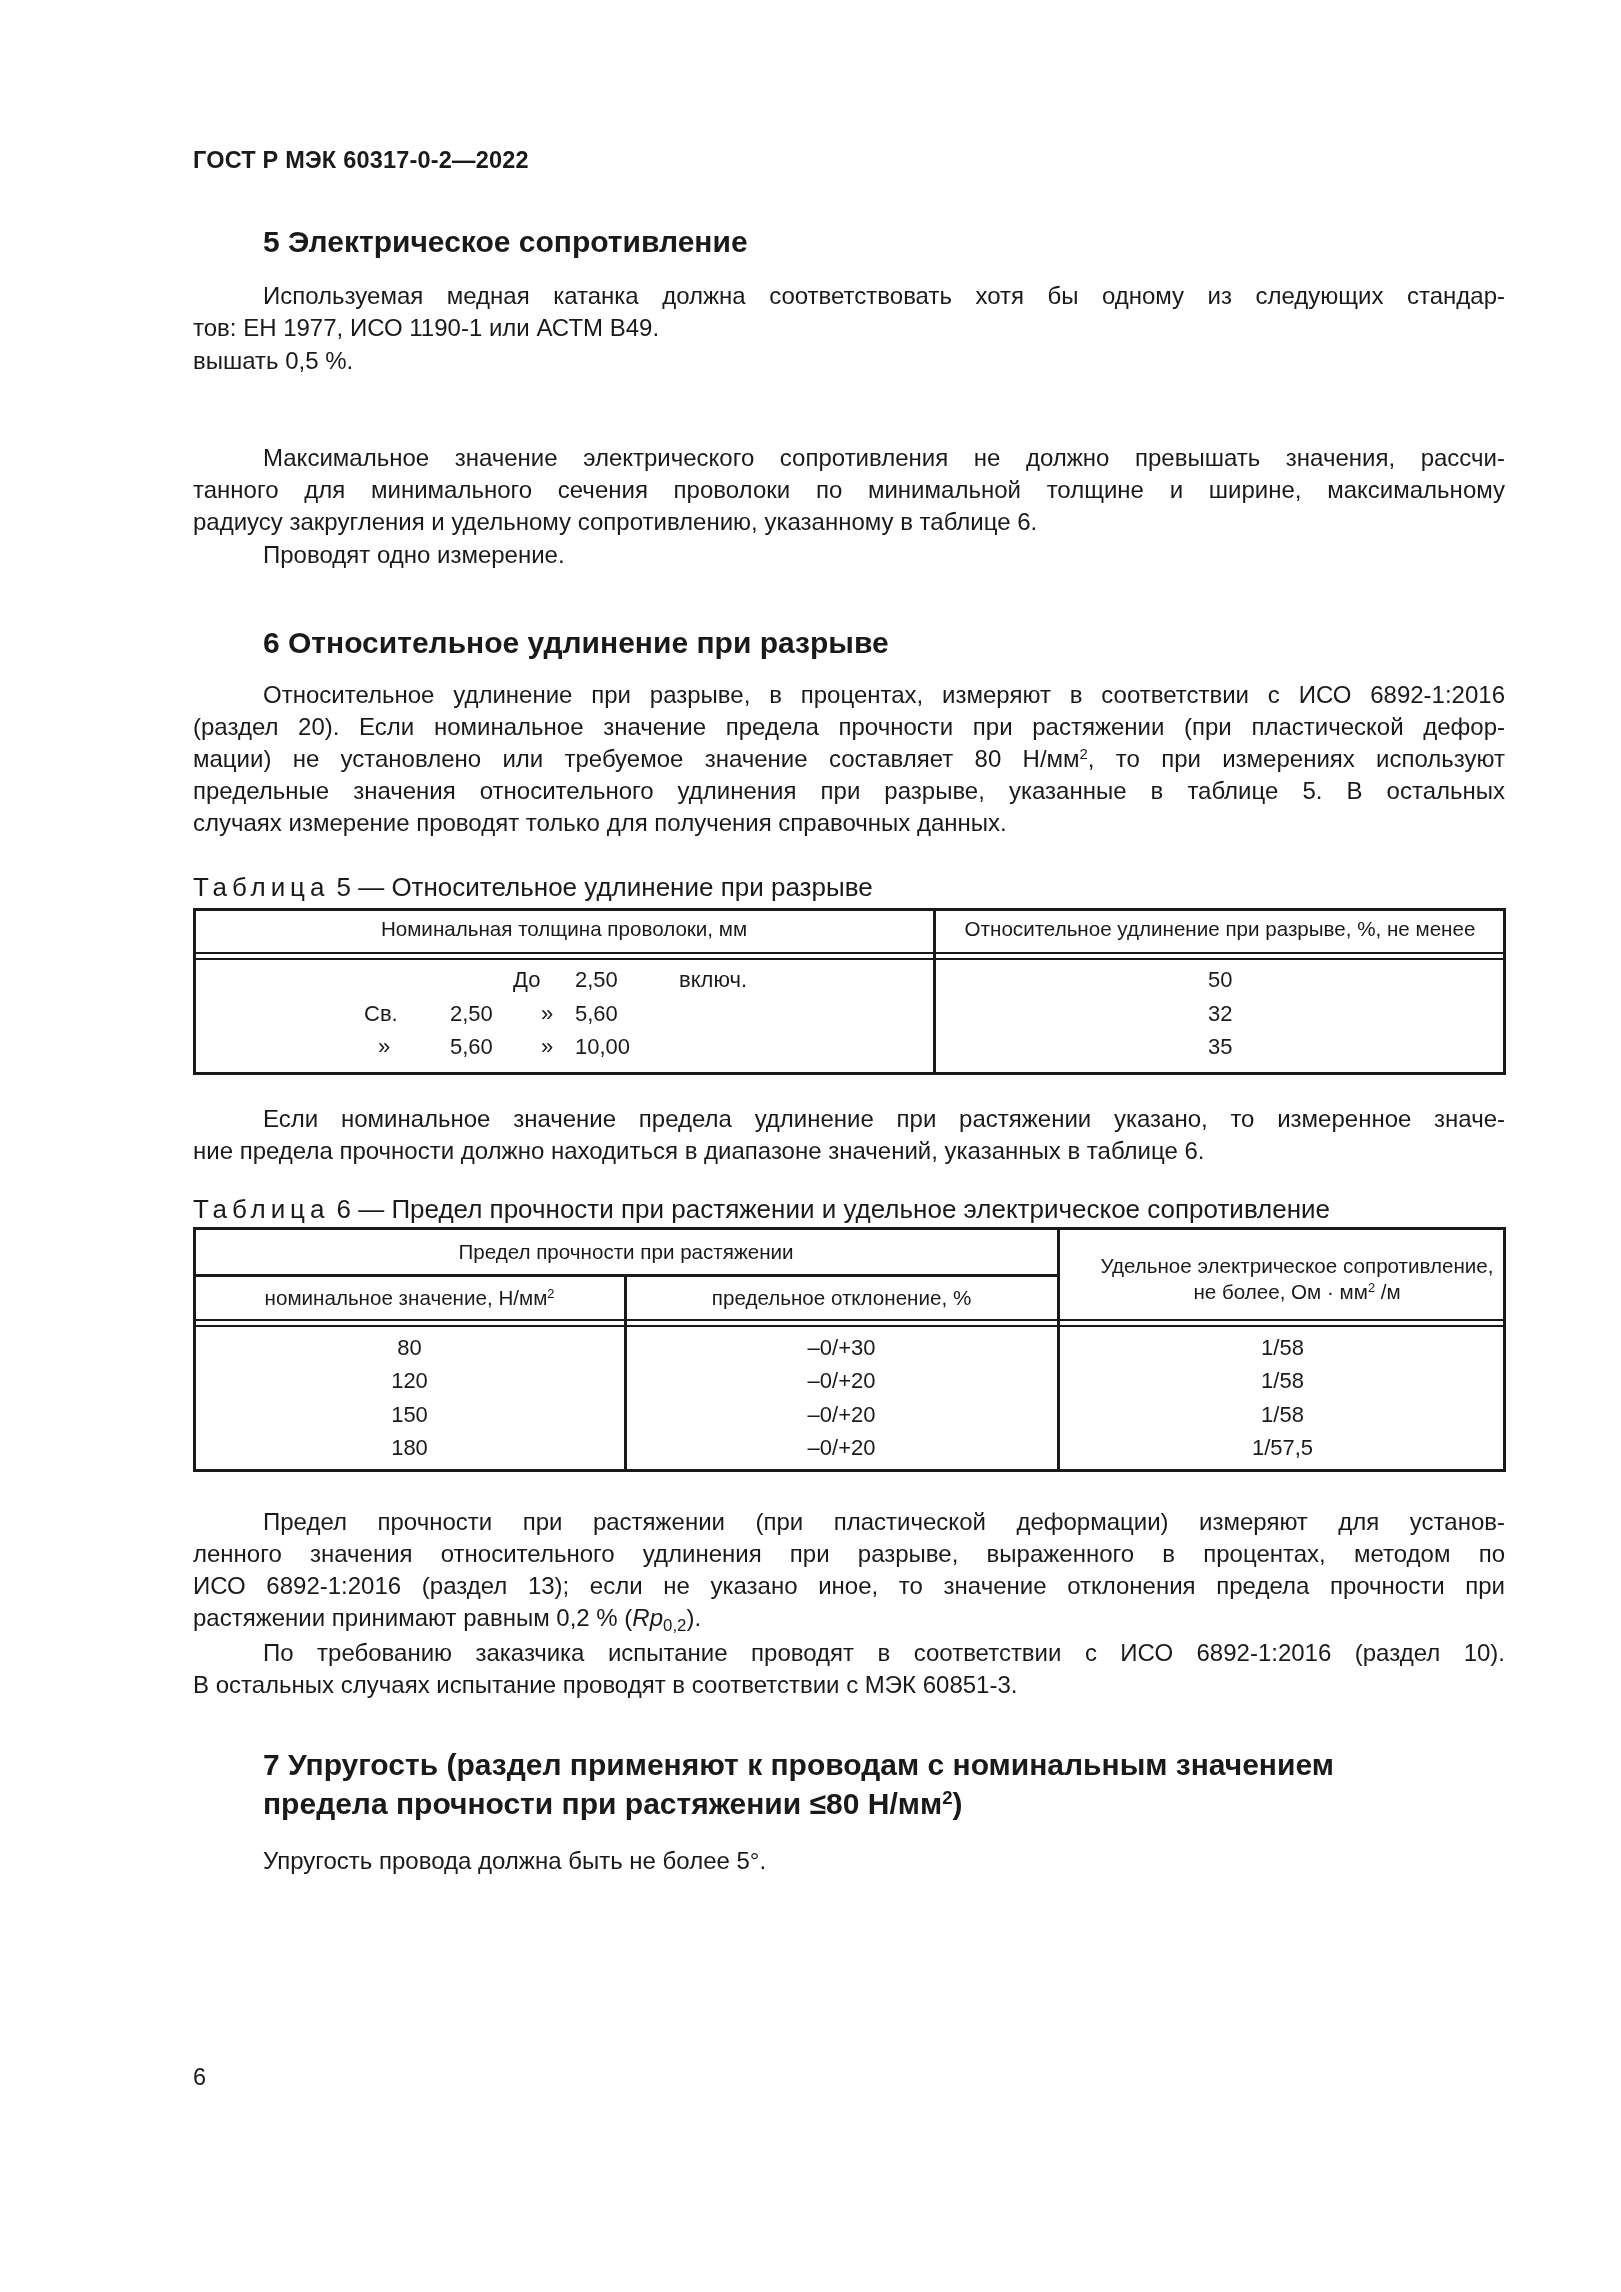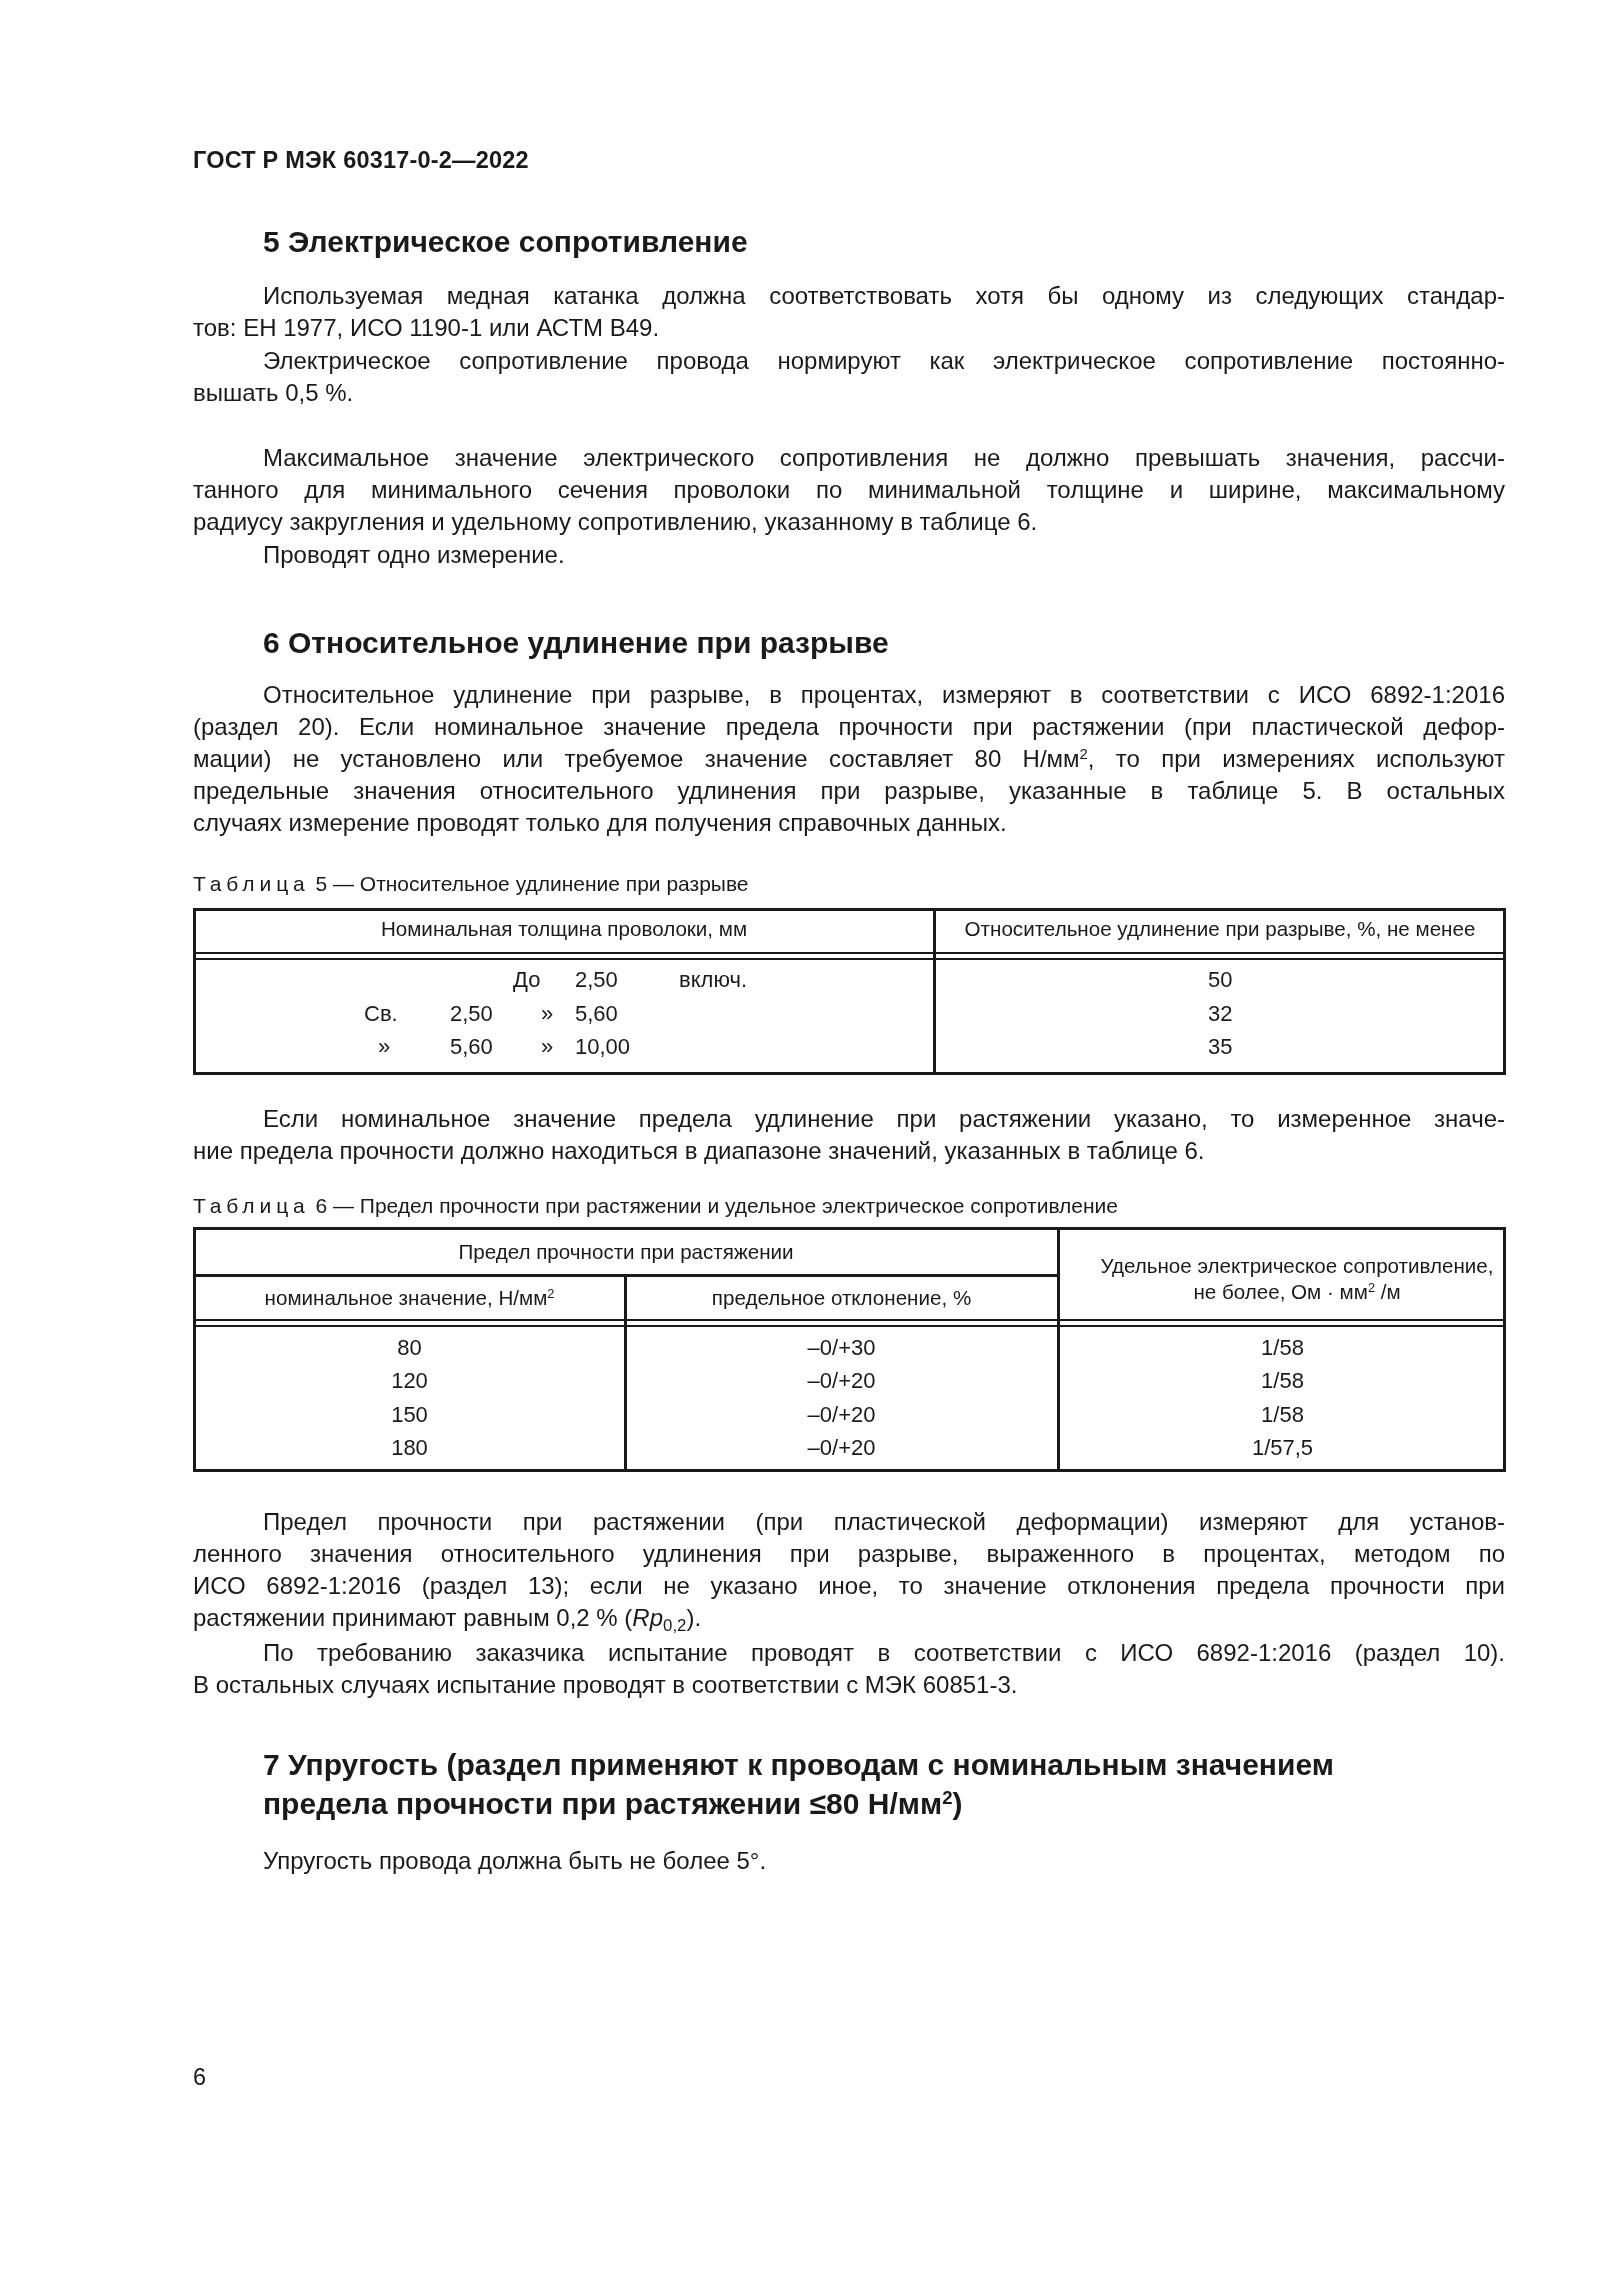--- a/index.html
+++ b/index.html
@@ -3,21 +3,21 @@
 <meta charset="utf-8">
 <style>
   html, body { margin: 0; padding: 0; background: #ffffff; }
   body { width: 1621px; height: 2293px; position: relative; overflow: hidden;
          font-family: "Liberation Sans", sans-serif; color: #1a1a1a; }
   .abs { position: absolute; }
   .doc-header { left: 193px; top: 147px; font-size: 23.5px; font-weight: bold; letter-spacing: 0.2px; }
   .h { font-weight: bold; font-size: 30px; left: 263px; width: 1243px; line-height: 39px; }
   .p { left: 193px; width: 1312px; font-size: 24px; line-height: 32px; text-align: justify; margin: 0; }
   .p .ind { display: inline-block; width: 70px; }
-  .cap { left: 193px; font-size: 21px; }
+  .cap { left: 193px; font-size: 26px; }
   .cap .sp { letter-spacing: 4.9px; }
   sup { font-size: 0.62em; vertical-align: 0.55em; line-height: 0; }
   sub { font-size: 0.7em; vertical-align: -0.3em; line-height: 0; }
   .it { font-style: italic; }
   .tbox { position: absolute; border: 3.9px solid #1a1a1a; box-sizing: border-box; }
   .vline { position: absolute; background: #1a1a1a; width: 2.9px; }
   .hline { position: absolute; background: #1a1a1a; height: 2px; }
   .hline.thick { height: 2.9px; }
   .cell { position: absolute; font-size: 20.6px; text-align: center; white-space: nowrap; }
   .cellv { position: absolute; font-size: 22px; text-align: center; white-space: nowrap; }
@@ -28,21 +28,20 @@
 
 <div class="abs doc-header">ГОСТ Р МЭК 60317-0-2—2022</div>
 
 <div class="abs h" style="top:222px;">5 Электрическое сопротивление</div>
 
 <div class="abs p" style="top:280px;">
   <div style="text-align:justify;text-align-last:justify;"><span class="ind"></span><span>Используемая медная катанка должна соответствовать хотя бы одному из следующих стандар-</span></div>
   <div>тов: ЕН 1977, ИСО 1190-1 или АСТМ В49.</div>
 </div>
 <div class="abs p" style="top:345px;">
-  <div style="text-align-last:justify;"><span class="ind"></span><span>Электрическое сопротивление провода нормируют как электрическое сопротивление постоянно-</span></div>
   <div>вышать 0,5 %.</div>
 </div>
 <div class="abs p" style="top:442px;">
   <div style="text-align-last:justify;"><span class="ind"></span><span>Максимальное значение электрического сопротивления не должно превышать значения, рассчи-</span></div>
   <div style="text-align-last:justify;">танного для минимального сечения проволоки по минимальной толщине и ширине, максимальному</div>
   <div>радиусу закругления и удельному сопротивлению, указанному в таблице 6.</div>
 </div>
 <div class="abs p" style="top:539px;">
   <div><span class="ind"></span><span>Проводят одно измерение.</span></div>
 </div>

